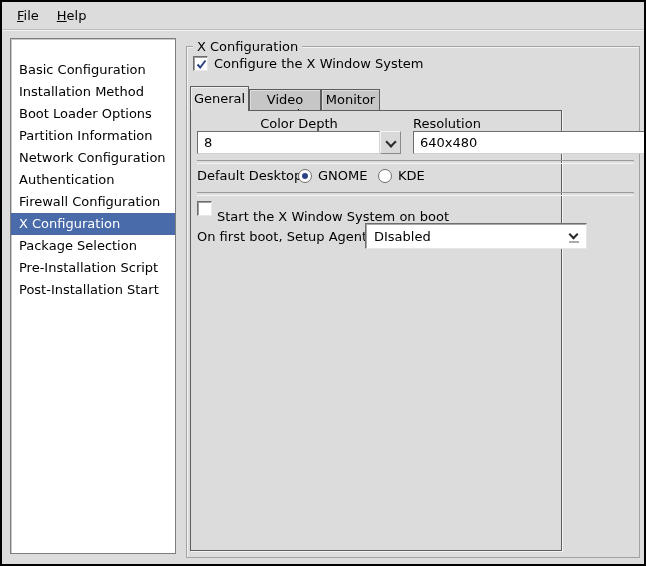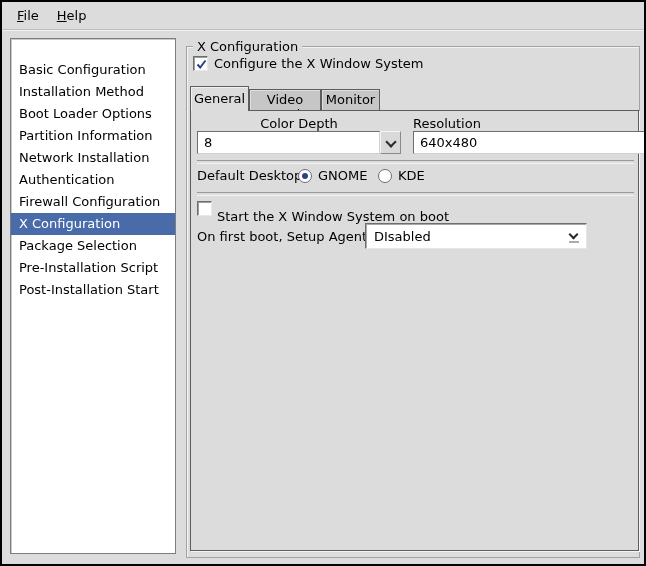--- a/index.html
+++ b/index.html
@@ -39,21 +39,21 @@
     background:#2c4286;}
   .lbl{position:absolute;line-height:16px;white-space:nowrap;}
   
   .tab{position:absolute;box-sizing:border-box;text-align:center;
     border:1px solid #5d5d5d;border-bottom:none;padding-top:4px;}
   .tab.active{background:#dcdcdc;z-index:3;height:25px;top:84px;
     box-shadow:inset 1px 1px 0 #f1f1f1;}
   .tab.inactive{background:#c6c6c6;height:21px;top:87px;padding-top:2px;
     box-shadow:inset 1px 1px 0 #dedede;}
   
-  #notebook{position:absolute;left:188px;top:108px;width:449px;height:441px;
+  #notebook{position:absolute;left:188px;top:108px;width:372px;height:441px;
     border:1px solid #5d5d5d;box-sizing:border-box;background:#dcdcdc;
     box-shadow:1px 1px 0 #f5f5f5;z-index:2;}
   .sep{position:absolute;height:2px;border-top:1px solid #9a9a9a;
     border-bottom:1px solid #f4f4f4;box-sizing:content-box;}
   
   .combo{position:absolute;height:23px;}
   .combo .entry{position:absolute;left:0;top:0;bottom:0;right:21px;background:#fff;
     border:1px solid #6e6e6e;border-right-color:#d0d0d0;border-bottom-color:#d0d0d0;
     box-sizing:border-box;line-height:21px;padding-left:6px;white-space:nowrap;overflow:hidden;}
   .combo .btn{position:absolute;right:0;top:0;width:21px;height:23px;background:#d9d9d9;
@@ -82,21 +82,21 @@
     <div class="menu-item">
       <span>Help</span>
     </div>
   </div>
 
   <div id="sidebar">
     <div class="list-item">Basic Configuration</div>
     <div class="list-item">Installation Method</div>
     <div class="list-item">Boot Loader Options</div>
     <div class="list-item">Partition Information</div>
-    <div class="list-item">Network Installation</div>
+    <div class="list-item">Network Configuration</div>
     <div class="list-item">Authentication</div>
     <div class="list-item">Firewall Configuration</div>
     <div class="list-item selected">X Configuration</div>
     <div class="list-item">Package Selection</div>
     <div class="list-item">Pre-Installation Script</div>
     <div class="list-item">Post-Installation Start</div>
   </div>
 
   <div id="frame"></div>
   <div id="frame-label">X Configuration</div>

